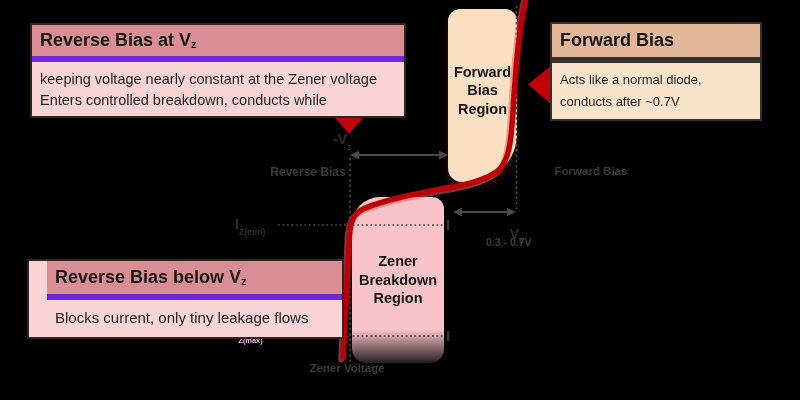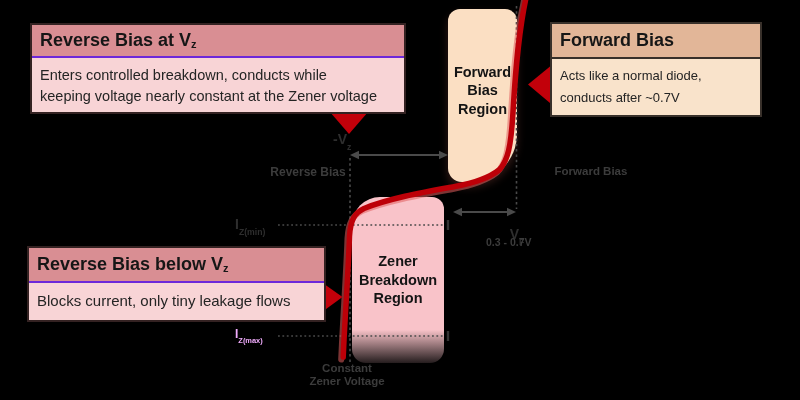--- a/index.html
+++ b/index.html
@@ -27,30 +27,30 @@
   #forward-bias-label{left:551px;top:165px;width:80px;text-align:center;font-size:11.5px;}
   #vf-label{left:496px;top:226px;width:42px;text-align:center;font-size:14px;color:#2e2e2e;}
   #vf-range-label{left:486px;top:236px;width:62px;text-align:left;font-size:10.5px;}
   #iz-min-label{left:235px;top:216px;font-size:14px;color:#2e2e2e;}
   #iz-max-label{left:235px;top:327px;font-size:12px;color:#f0abfc;}
   #constant-zener-label{left:294px;top:362px;width:106px;text-align:center;
     font-size:11.5px;line-height:12.8px;}
   
   .callout{position:absolute;z-index:4;border:2px solid #342222;background:#f8d4d6;}
   .co-header{display:flex;align-items:center;padding-left:8px;
-    font-weight:bold;color:#161616;font-size:18px;border-bottom:2px solid #6d28d9;}
+    font-weight:bold;color:#161616;font-size:18px;border-bottom:6px solid #6d28d9;}
   .co-header sub{font-size:11px;position:relative;top:.3em;}
   .co-body{padding:6px 8px;color:#242424;white-space:nowrap;}
   #callout-reverse-at-vz{left:30px;top:23px;width:372px;}
   #callout-reverse-at-vz .co-header{height:31px;background:#d98e93;}
   #callout-reverse-at-vz .co-body{font-size:14.5px;line-height:20.5px;padding-top:7px;}
   #callout-forward{left:550px;top:22px;width:208px;border-color:#38302a;background:#f9e3cb;}
   #callout-forward .co-header{height:33px;background:#e2b698;border-bottom-color:#38302a;}
   #callout-forward .co-body{font-size:13px;line-height:22px;}
-  #callout-reverse-below-vz{left:27px;top:246px;width:295px;}
+  #callout-reverse-below-vz{left:27px;top:259px;width:295px;padding-left:18px;}
   #callout-reverse-below-vz .co-header{height:33px;background:#d98e93;}
   #callout-reverse-below-vz .co-body{font-size:15px;line-height:20px;padding-top:8px;padding-bottom:9px;}
 </style>
 </head>
 <body>
 
 <div id="stage">
 
   <div class="region" id="forward-region">
     <span>Forward</span>
@@ -101,32 +101,31 @@
     <span>V</span><sub>F</sub>
   </div>
   <div class="lbl" id="vf-range-label">0.3 - 0.7V</div>
   <div class="lbl" id="iz-min-label">
     <span>I</span><sub>Z(min)</sub>
   </div>
   <div class="lbl" id="iz-max-label">
     <span>I</span><sub>Z(max)</sub>
   </div>
   <div class="lbl" id="constant-zener-label">
-    <div>Constant</div>
     <div>Zener Voltage</div>
   </div>
 
   <div class="callout" id="callout-reverse-at-vz">
     <div class="co-header">
       <span>Reverse Bias at V</span>
         <sub>z</sub>
     </div>
     <div class="co-body">
+      <div>keeping voltage nearly constant at the Zener voltage</div>
       <div>Enters controlled breakdown, conducts while</div>
-      <div>keeping voltage nearly constant at the Zener voltage</div>
     </div>
   </div>
 
   <div class="callout" id="callout-forward">
     <div class="co-header">
       <span>Forward Bias</span>
     </div>
     <div class="co-body">
       <div>Acts like a normal diode,</div>
       <div>conducts after ~0.7V</div>

